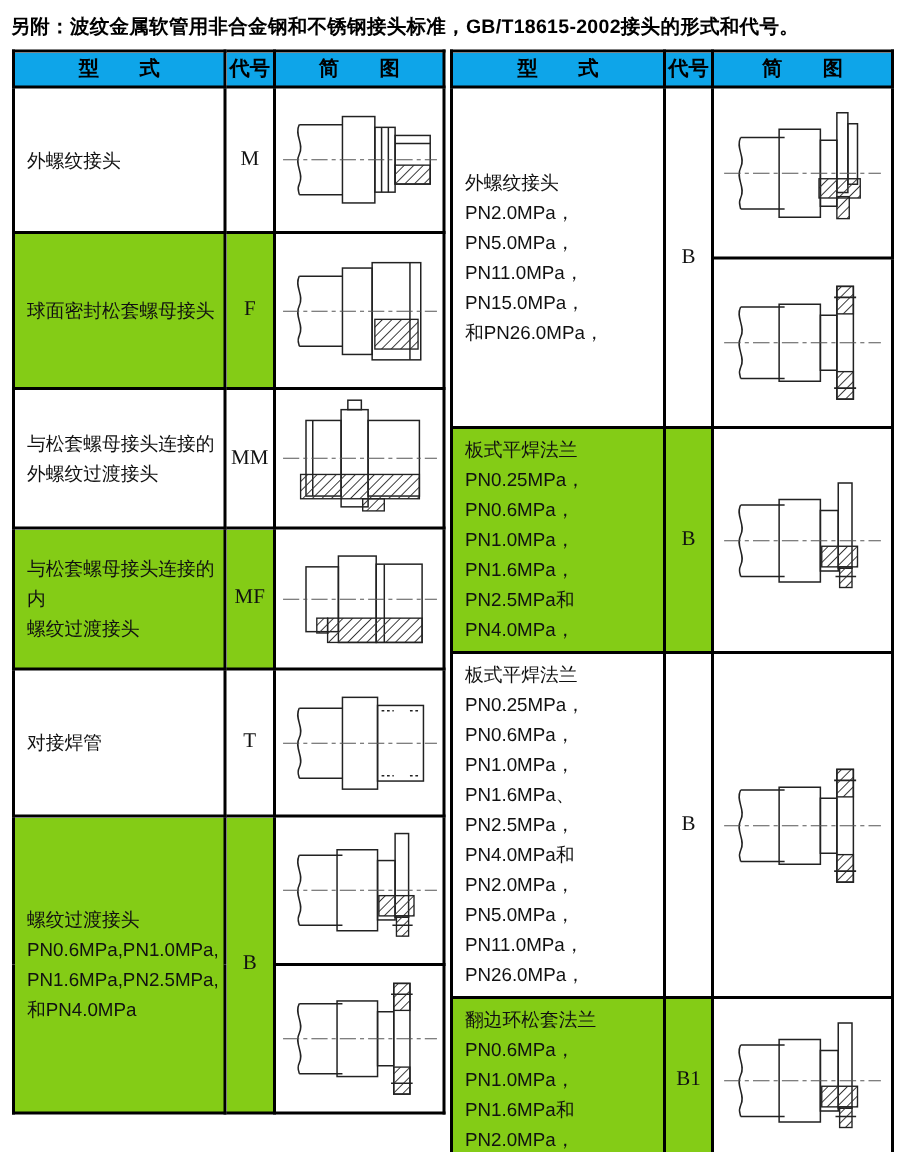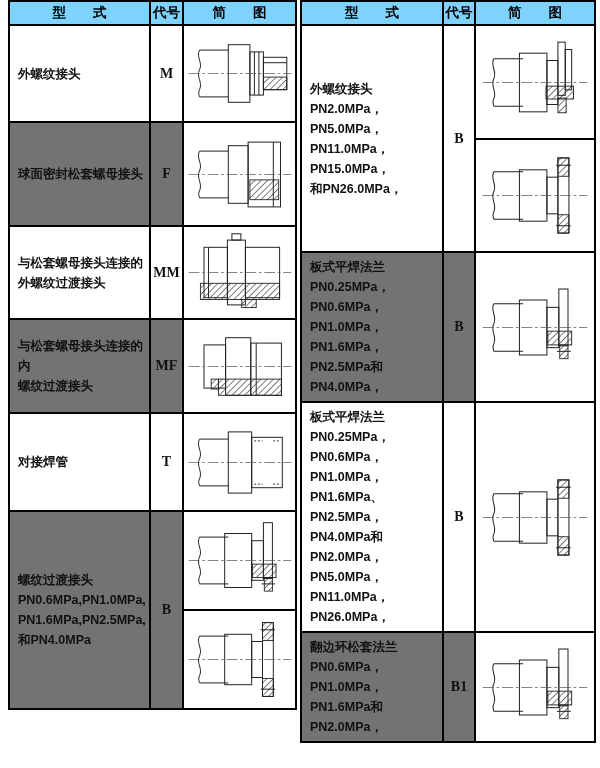--- a/index.html
+++ b/index.html
@@ -8,34 +8,34 @@
     font-family:"Liberation Sans", sans-serif; color:#111;
   }
   .page { position:relative; width:600px; height:768px; }
   .title {
     font-size:13px; font-weight:bold; color:#000;
     padding:9px 6px 6px 7px; letter-spacing:0.2px;
     white-space:nowrap;
   }
   .tables { display:flex; gap:3px; padding-left:8px; align-items:flex-start; }
   table { border-collapse:collapse; table-layout:fixed; }
-  td, th { border:2px solid #000; padding:0; vertical-align:middle; overflow:hidden;font-weight:bold; }
+  td, th { border:2px solid #000; padding:0; vertical-align:middle; overflow:hidden; }
   th {
-    background:#7dd3fc; font-size:13.5px; font-weight:bold; color:#000;
+    background:#0ea5e9; font-size:13.5px; font-weight:bold; color:#000;
     height:22px; text-align:center; font-family:"Liberation Sans", sans-serif;
   }
   .type-cell {
     font-size:12.5px; line-height:20px; padding:4px 4px 4px 8px;
     white-space:pre-line; text-align:left; background:#fff;
   }
   .code-cell {
     text-align:center; font-family:"Liberation Serif", serif;
     font-size:14px; background:#fff;
   }
-  .hl { background:#737373; }
+  .hl { background:#84cc16; }
   .diag-cell { text-align:center; background:#fff; }
   svg.diag { display:block; margin:0 auto; }
   .lines { stroke:#222; stroke-width:1.1; fill:none; }
   .hatch { fill:url(#hatchpat); stroke:#222; stroke-width:1; }
   .cline { stroke:#555; stroke-width:0.8; fill:none; stroke-dasharray:12 3 3 3; }
 </style>
 </head>
 <body>
 
 <svg width="0" height="0" style="position:absolute">
@@ -139,20 +139,21 @@
       <path class="lines" d="M75,10 H103"></path>
       <rect class="hatch" x="75" y="72" width="28" height="16"></rect>
       <path class="lines" d="M75,80 H103"></path>
       <path class="cline" d="M3,45 H117"></path>
     </g>
   </defs>
 </svg>
 
 <div class="page">
 
+  <div class="title">另附：波纹金属软管用非合金钢和不锈钢接头标准，GB/T18615-2002接头的形式和代号。</div>
 
   <div class="tables">
 
     <table style="width:287px">
       <colgroup>
           <col style="width:141px">
           <col style="width:33px">
           <col style="width:113px">
         </colgroup>
       <tbody>

